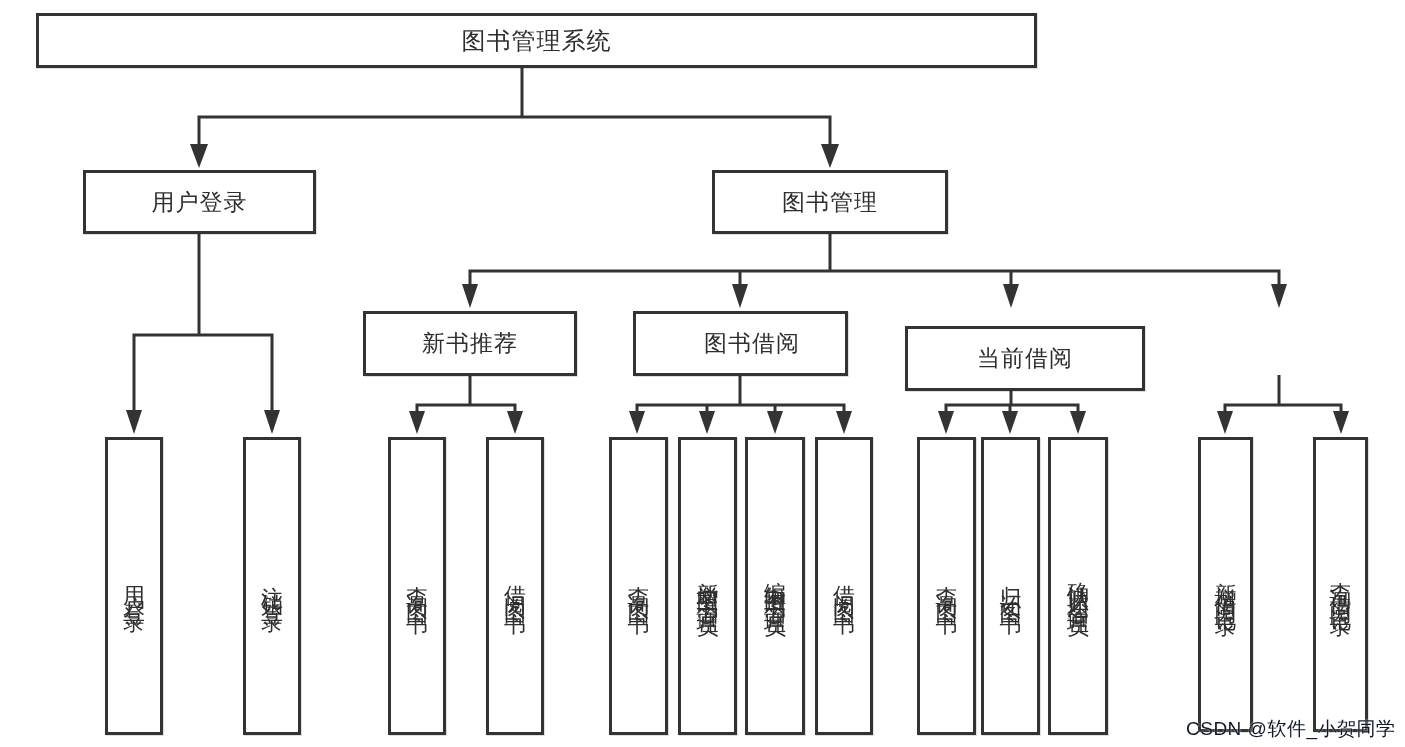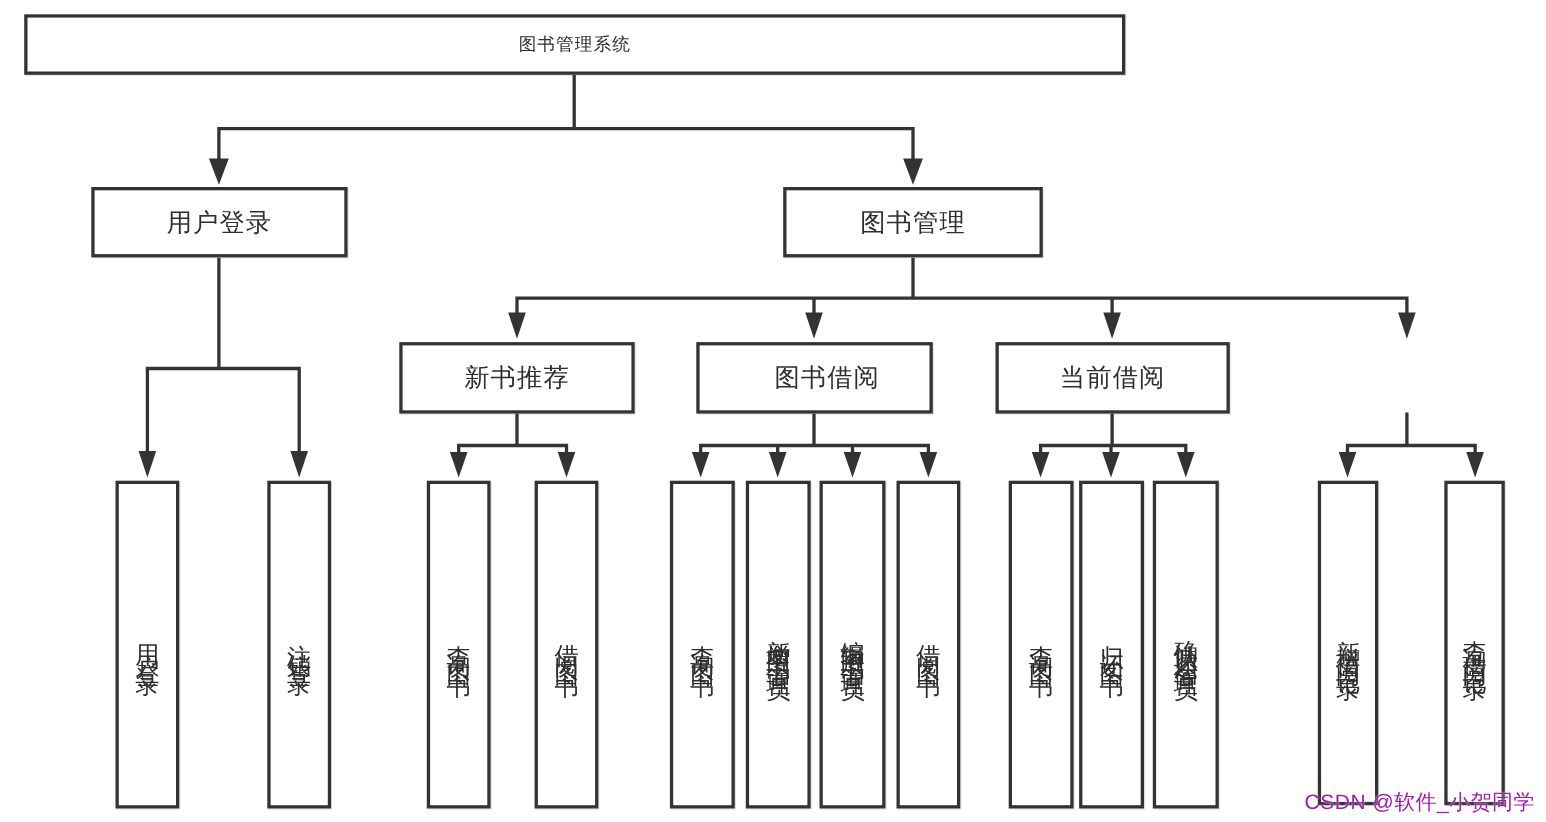--- a/index.html
+++ b/index.html
@@ -21,38 +21,38 @@
     position: absolute;
     box-sizing: border-box;
     border: 3px solid #333333;
     background: #ffffff;
     display: flex;
     align-items: center;
     justify-content: center;
     box-shadow: 1px 1px 0 rgba(0,0,0,0.12);
   }
   .h-box { font-size: 23px; letter-spacing: 1px; }
-  .root-box { font-size: 16px; }
+  .root-box { font-size: 24px; margin-left: 14px; }
   .leaf {
     writing-mode: vertical-rl;
     text-orientation: mixed;
     font-size: 22px;
     letter-spacing: 9px;
     line-height: 1;
     text-align: center;
   }
   .leaf.long { letter-spacing: 5px; }
   .leaf.mid  { letter-spacing: 7px; }
   #watermark {
     position: absolute;
     left: 1186px;
     top: 716px;
     width: 219px;
     font-size: 19px;
-    color: #a21caf;
+    color: #0f172a;
     letter-spacing: 0.5px;
     white-space: nowrap;
     z-index: 5;
     text-shadow: 0 0 2px #ffffff;
   }
 </style>
 </head>
 <body>
 
 <div id="canvas">
@@ -120,21 +120,21 @@
     </g>
   </svg>
 
   <div class="box h-box root-box" style="left:22px; top:13px; width:1001px; height:55px;">图书管理系统</div>
 
   <div class="box h-box" style="left:83px; top:170px; width:233px; height:64px;">用户登录</div>
   <div class="box h-box" style="left:712px; top:170px; width:236px; height:64px;font-family:Liberation Serif, serif;">图书管理</div>
 
   <div class="box h-box" style="left:363px; top:311px; width:214px; height:65px;">新书推荐</div>
   <div class="box h-box" style="left:633px; top:311px; width:215px; height:65px;padding-left:23px;">图书借阅</div>
-  <div class="box h-box" style="left:905px; top:311px; width:213px; height:65px;">当前借阅</div>
+  <div class="box h-box" style="left:905px; top:326px; width:240px; height:65px;">当前借阅</div>
 
   <div class="box leaf" style="left:105px; top:437px; width:58px; height:298px;">用户登录</div>
   <div class="box leaf" style="left:243px; top:437px; width:58px; height:298px;">注销登录</div>
 
   <div class="box leaf" style="left:388px; top:437px; width:58px; height:298px;">查询图书</div>
   <div class="box leaf" style="left:486px; top:437px; width:58px; height:298px;">借阅图书</div>
 
   <div class="box leaf" style="left:609px; top:437px; width:59px; height:298px;">查询图书</div>
   <div class="box leaf long" style="left:678px; top:437px; width:59px; height:298px;">新增图书（管理员）</div>
   <div class="box leaf long" style="left:745px; top:437px; width:60px; height:298px;">编辑图书（管理员）</div>

